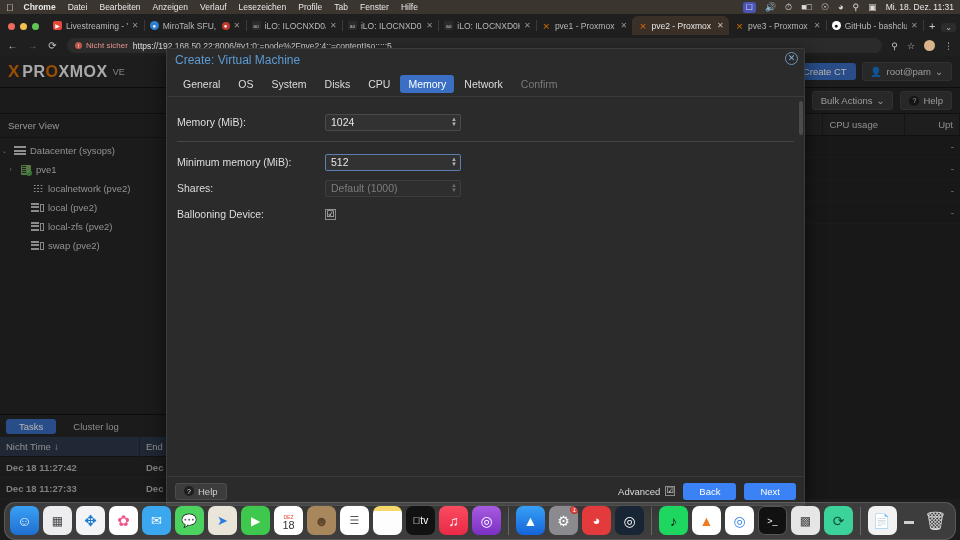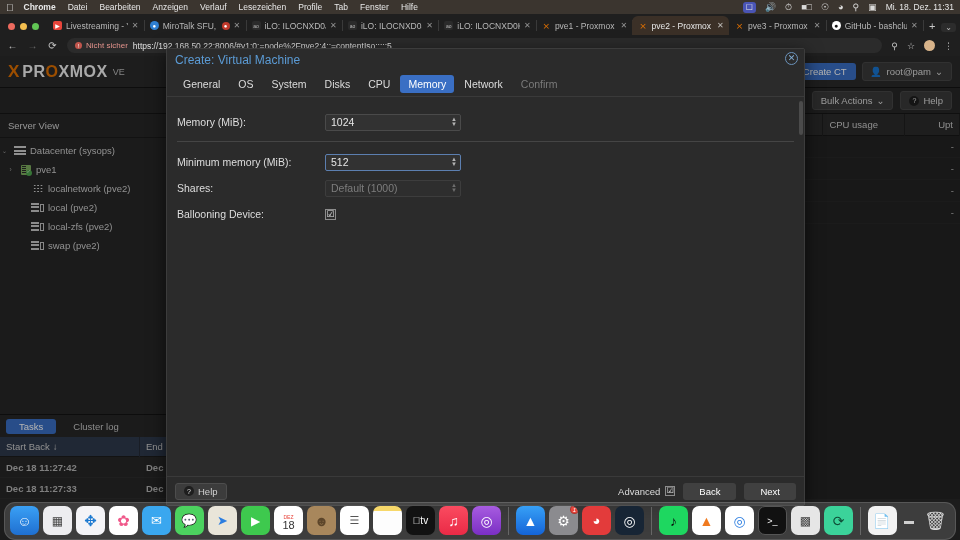--- a/index.html
+++ b/index.html
@@ -235,21 +235,21 @@
     background: #3c3c3c; border: 1px solid #4d4d4d; border-radius: 3px;
     font-size: 9.5px; color: #d2d2d2; padding: 2px 8px; display: flex; align-items: center; gap: 4px;
   }
   .qmark {
     width: 10px; height: 10px; border-radius: 50%; background: #1e1e1e; color: #e0e0e0;
     font-size: 7px; display: flex; align-items: center; justify-content: center; line-height: 1;
   }
   .foot-right { margin-left: auto; display: flex; align-items: center; gap: 8px; }
   .adv-lbl { font-size: 9.5px; color: #dcdcdc; display: flex; align-items: center; gap: 5px; }
   .adv-box { width: 10px; height: 10px; border: 1px solid #8c8c8c; background: #2e2e2e; display:flex; align-items:center; justify-content:center; font-size:8px; color:#e2e2e2; line-height:1; }
-  .btn-nav { background: #404040; color: #fff; font-size: 9.5px; border-radius: 3px; padding: 3px 16px; }
+  .btn-nav { background: #3b82f6; color: #fff; font-size: 9.5px; border-radius: 3px; padding: 3px 16px; }
 
   
   .dock {
     position: absolute; left: 0; bottom: 0; width: 960px; height: 41px;
     display: flex; align-items: flex-end; justify-content: center;
   }
   .dock-inner {
     display: flex; align-items: flex-end; gap: 4px;
     background: rgba(115,115,115,.38); border: 1px solid rgba(255,255,255,.14);
     border-radius: 11px; padding: 3px 5px 4px 5px; height: 38px;
@@ -529,21 +529,21 @@
       </div>
     </div>
 
     <div class="tasks">
       <div class="tasks-tabs">
         <span class="ttab active">Tasks</span>
         <span class="ttab">Cluster log</span>
       </div>
       <div class="tasks-head">
         <span class="th tcol-start">
-          <span>Start Back</span>
+          <span>Nicht Time</span>
           <span>↓</span>
         </span>
         <span class="th tcol-end">End</span>
         <span class="th tcol-status">tatus</span>
       </div>
       <div class="tasks-row">
         <span class="td tcol-start">Dec 18 11:27:42</span>
         <span class="td tcol-end">Dec</span>
         <span class="td tcol-status">OK</span>
       </div>

